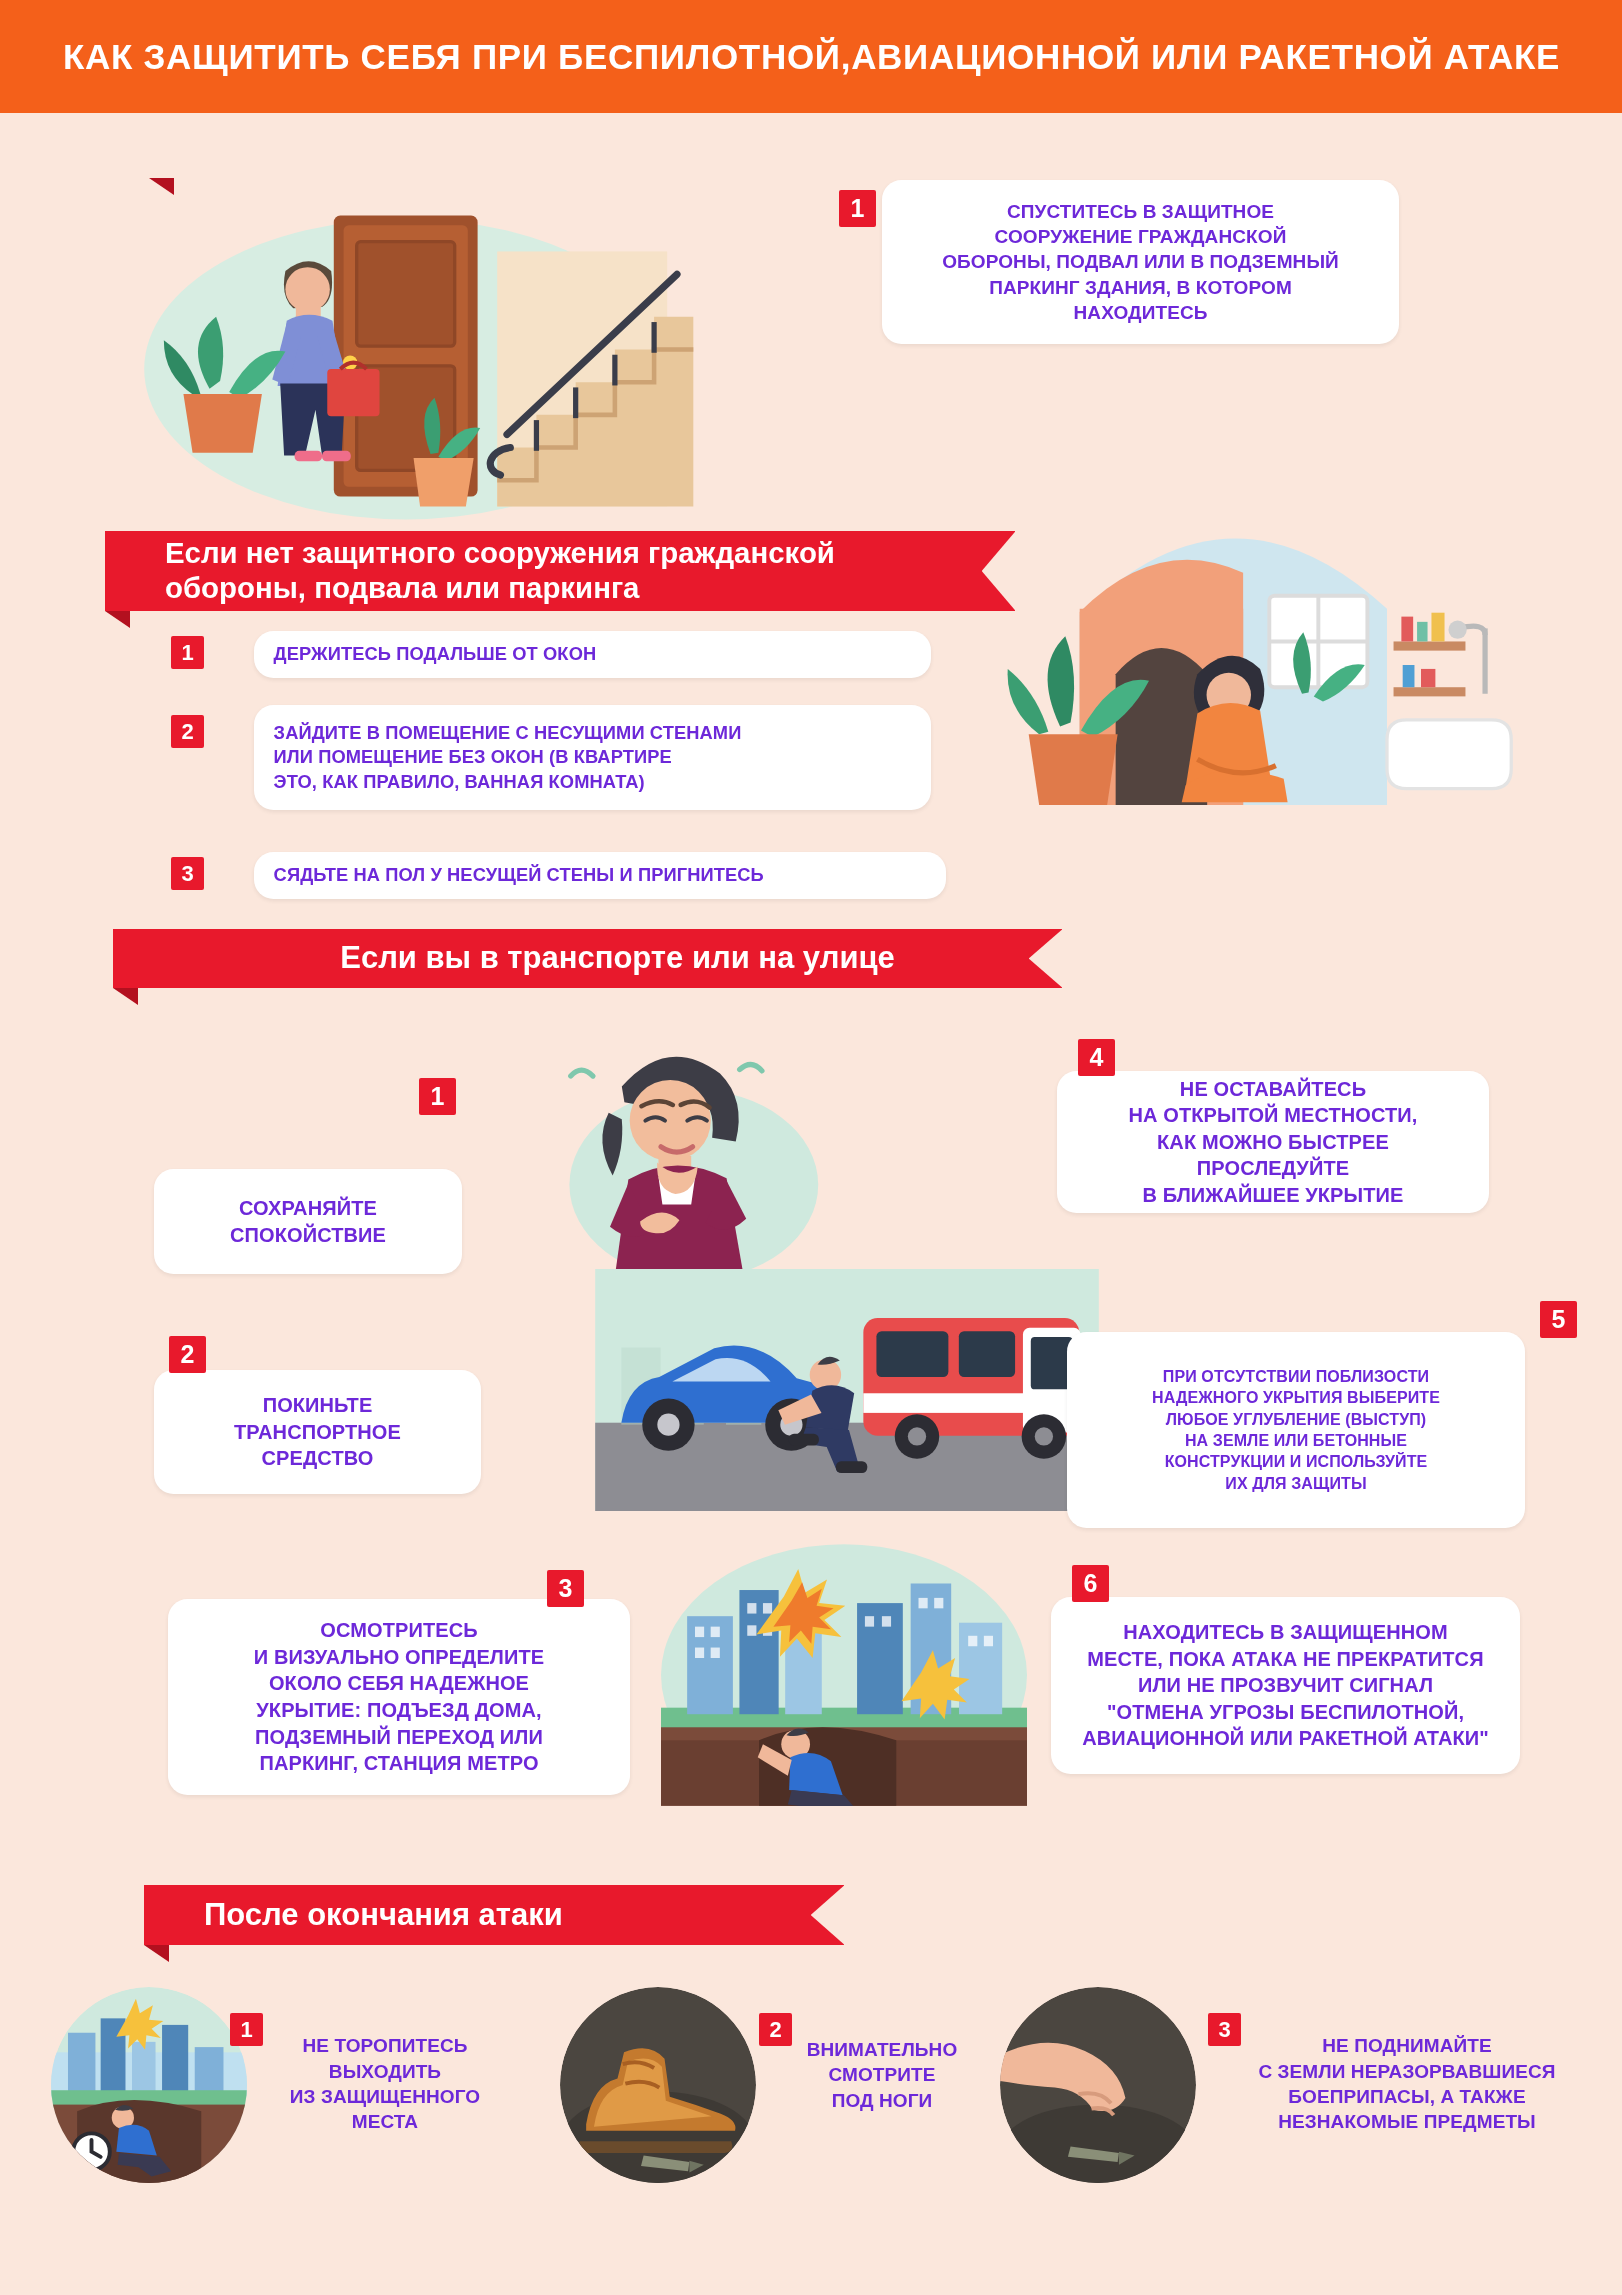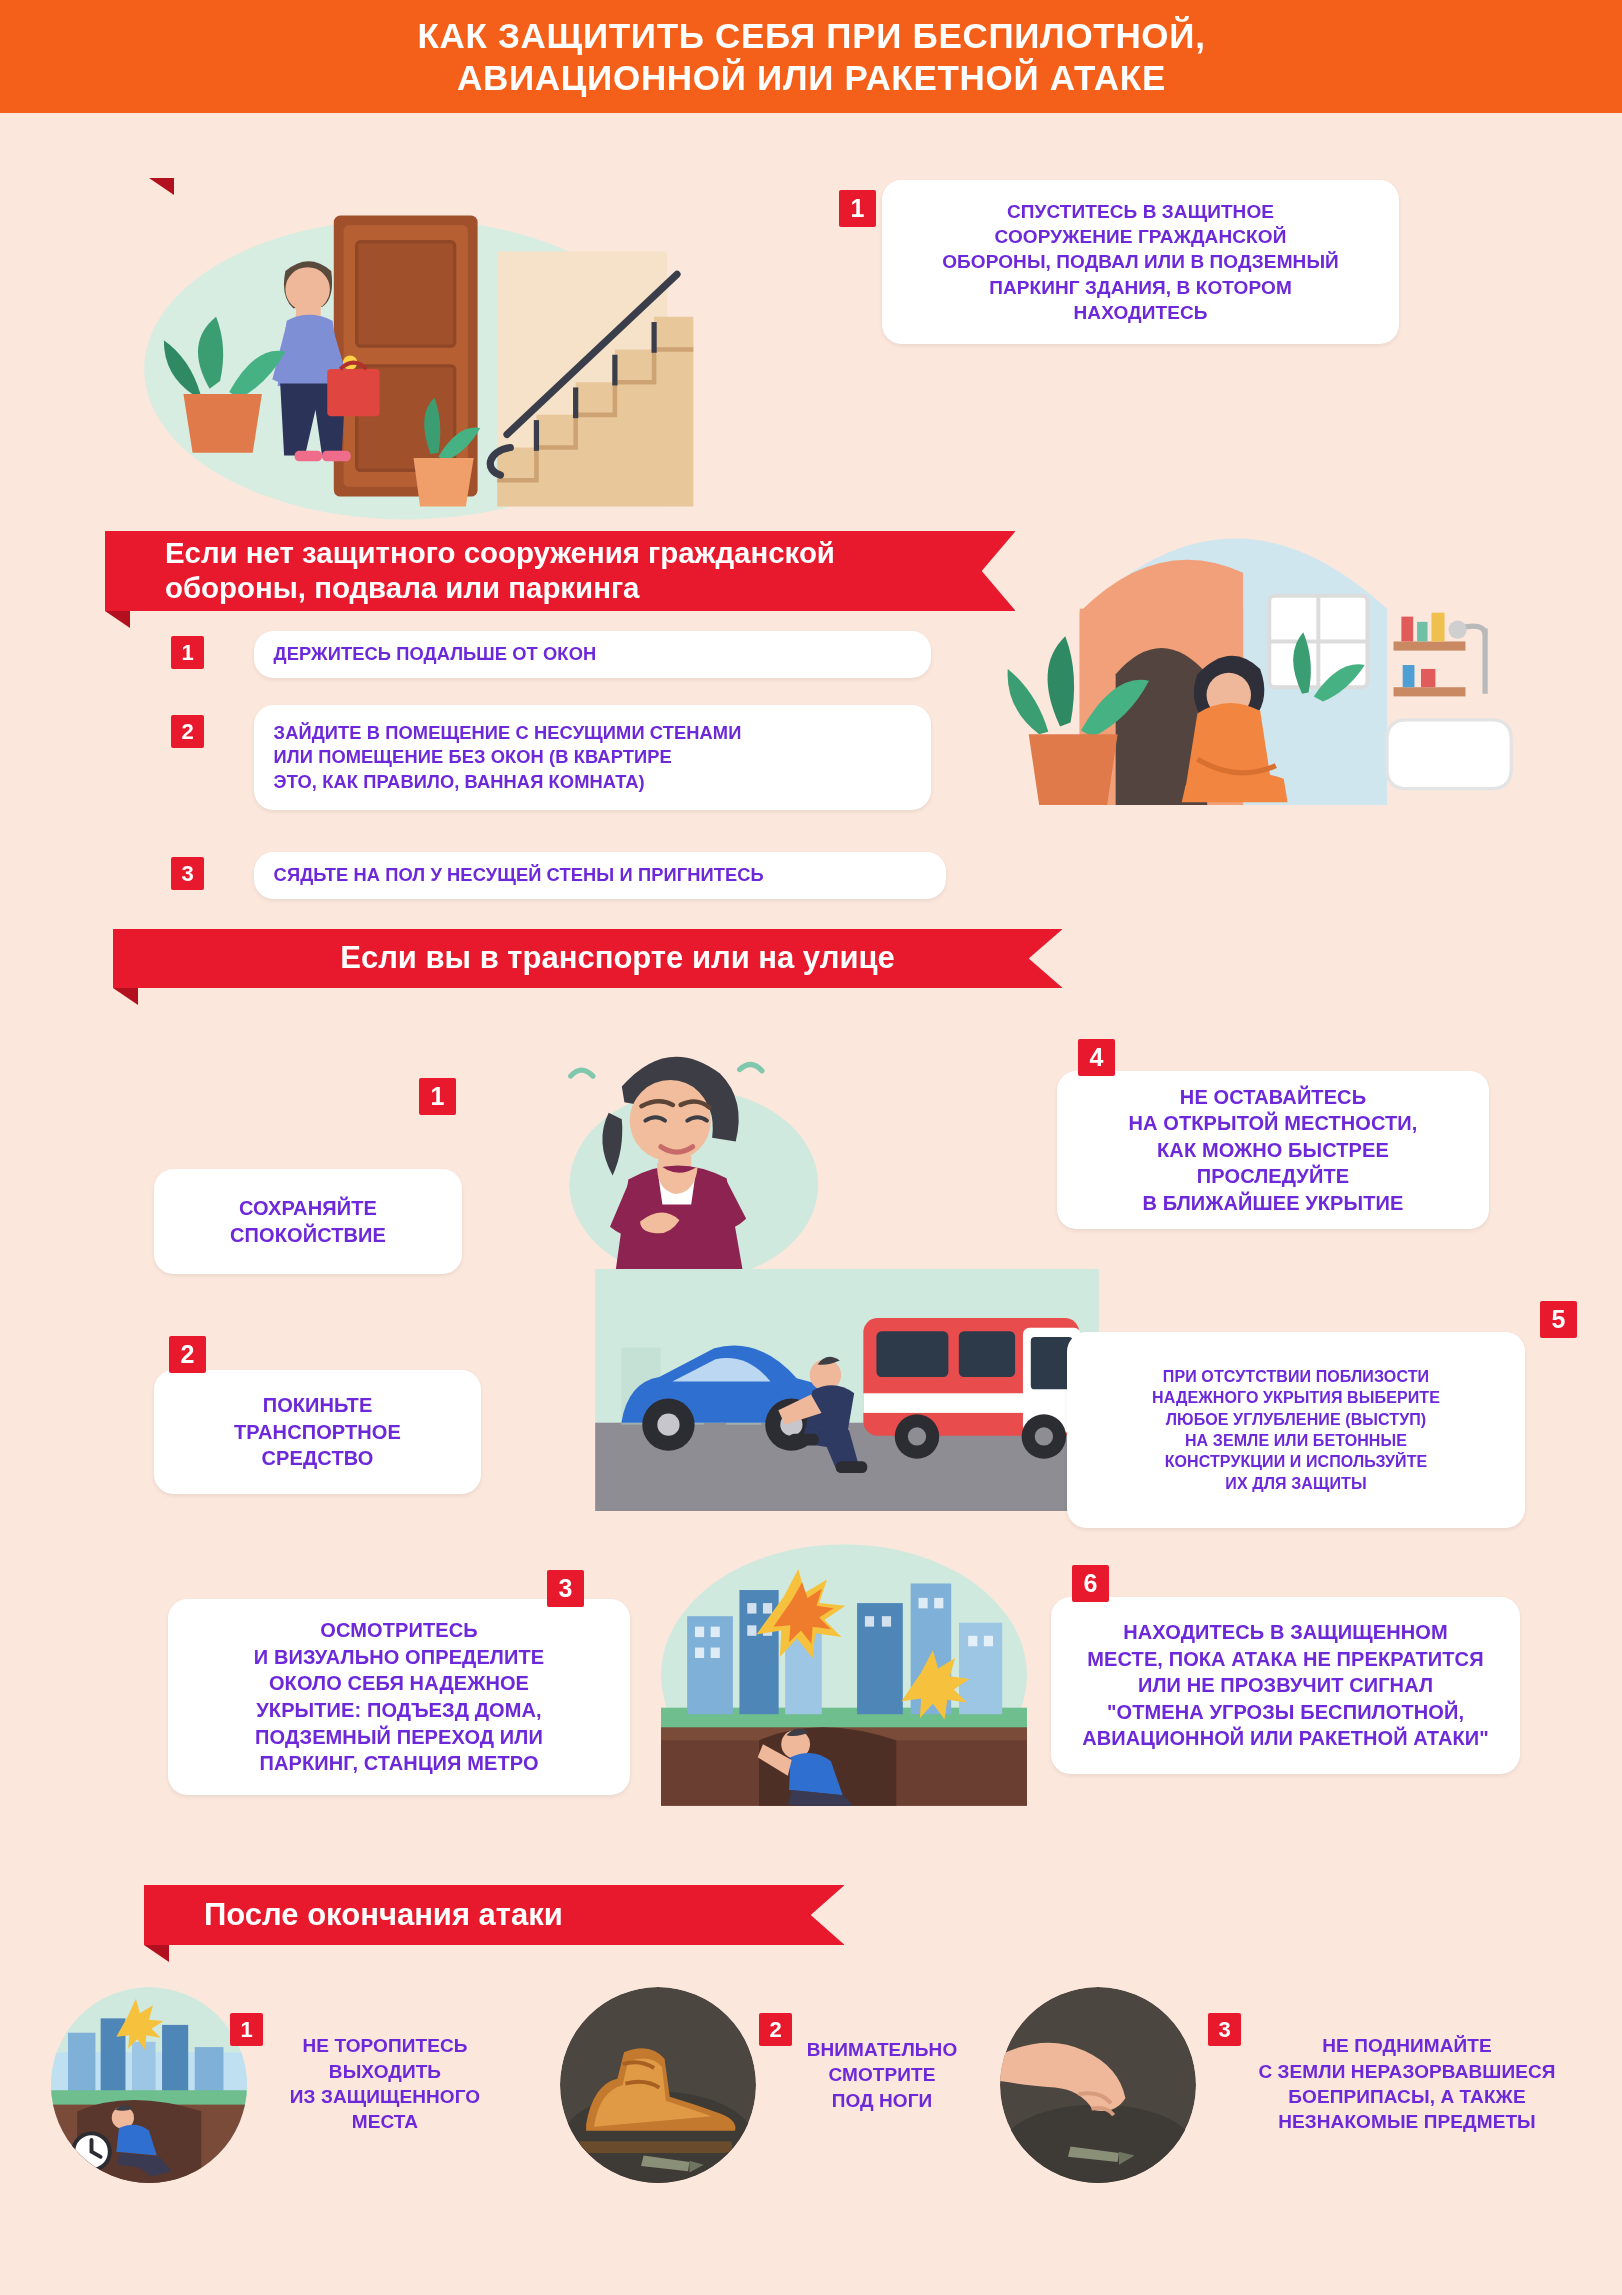--- a/index.html
+++ b/index.html
@@ -21,21 +21,20 @@
   
   .header {
     position: absolute;
     left: 0; top: 0;
     width: 1623px;
     height: 113px;
     background: #f4601a;
     display: flex;
     align-items: center;
     justify-content: center;
-    flex-direction: column;
   }
   .header-title {
     color: #ffffff;
     font-size: 35px;
     font-weight: bold;
     letter-spacing: 0.7px;
     line-height: 1.18;
     text-align: center;
     text-transform: uppercase;
   }
@@ -295,21 +294,21 @@
       <path d="M320 94 q18 -16 34 2" stroke="#7fc8ad" stroke-width="8" fill="none" stroke-linecap="round"></path>
       <path d="M96 104 q-18 -18 -34 0" stroke="#7fc8ad" stroke-width="8" fill="none" stroke-linecap="round"></path>
     </svg>
   </div>
 
   <div class="num" style="left:419px; top:1078px;">1</div>
   <div class="card center txt-block" style="left:154px; top:1169px; width:308px; height:105px; font-size:20px;">СОХРАНЯЙТЕ
 СПОКОЙСТВИЕ</div>
 
   <div class="num" style="left:1078px; top:1039px;">4</div>
-  <div class="card center txt-block" style="left:1057px; top:1071px; width:432px; height:158px; font-size:20px;">НЕ ОСТАВАЙТЕСЬ
+  <div class="card center txt-block" style="left:1057px; top:1071px; width:432px; height:142px; font-size:20px;">НЕ ОСТАВАЙТЕСЬ
 НА ОТКРЫТОЙ МЕСТНОСТИ,
 КАК МОЖНО БЫСТРЕЕ
 ПРОСЛЕДУЙТЕ
 В БЛИЖАЙШЕЕ УКРЫТИЕ</div>
 
   <div class="illus" style="left:595px; top:1269px; width:504px; height:242px;">
     <svg width="504" height="242" viewBox="0 0 770 370">
       <rect x="0" y="0" width="770" height="370" fill="#cfe9de"></rect>
       <rect x="0" y="235" width="770" height="135" fill="#8d8d93"></rect>
 

